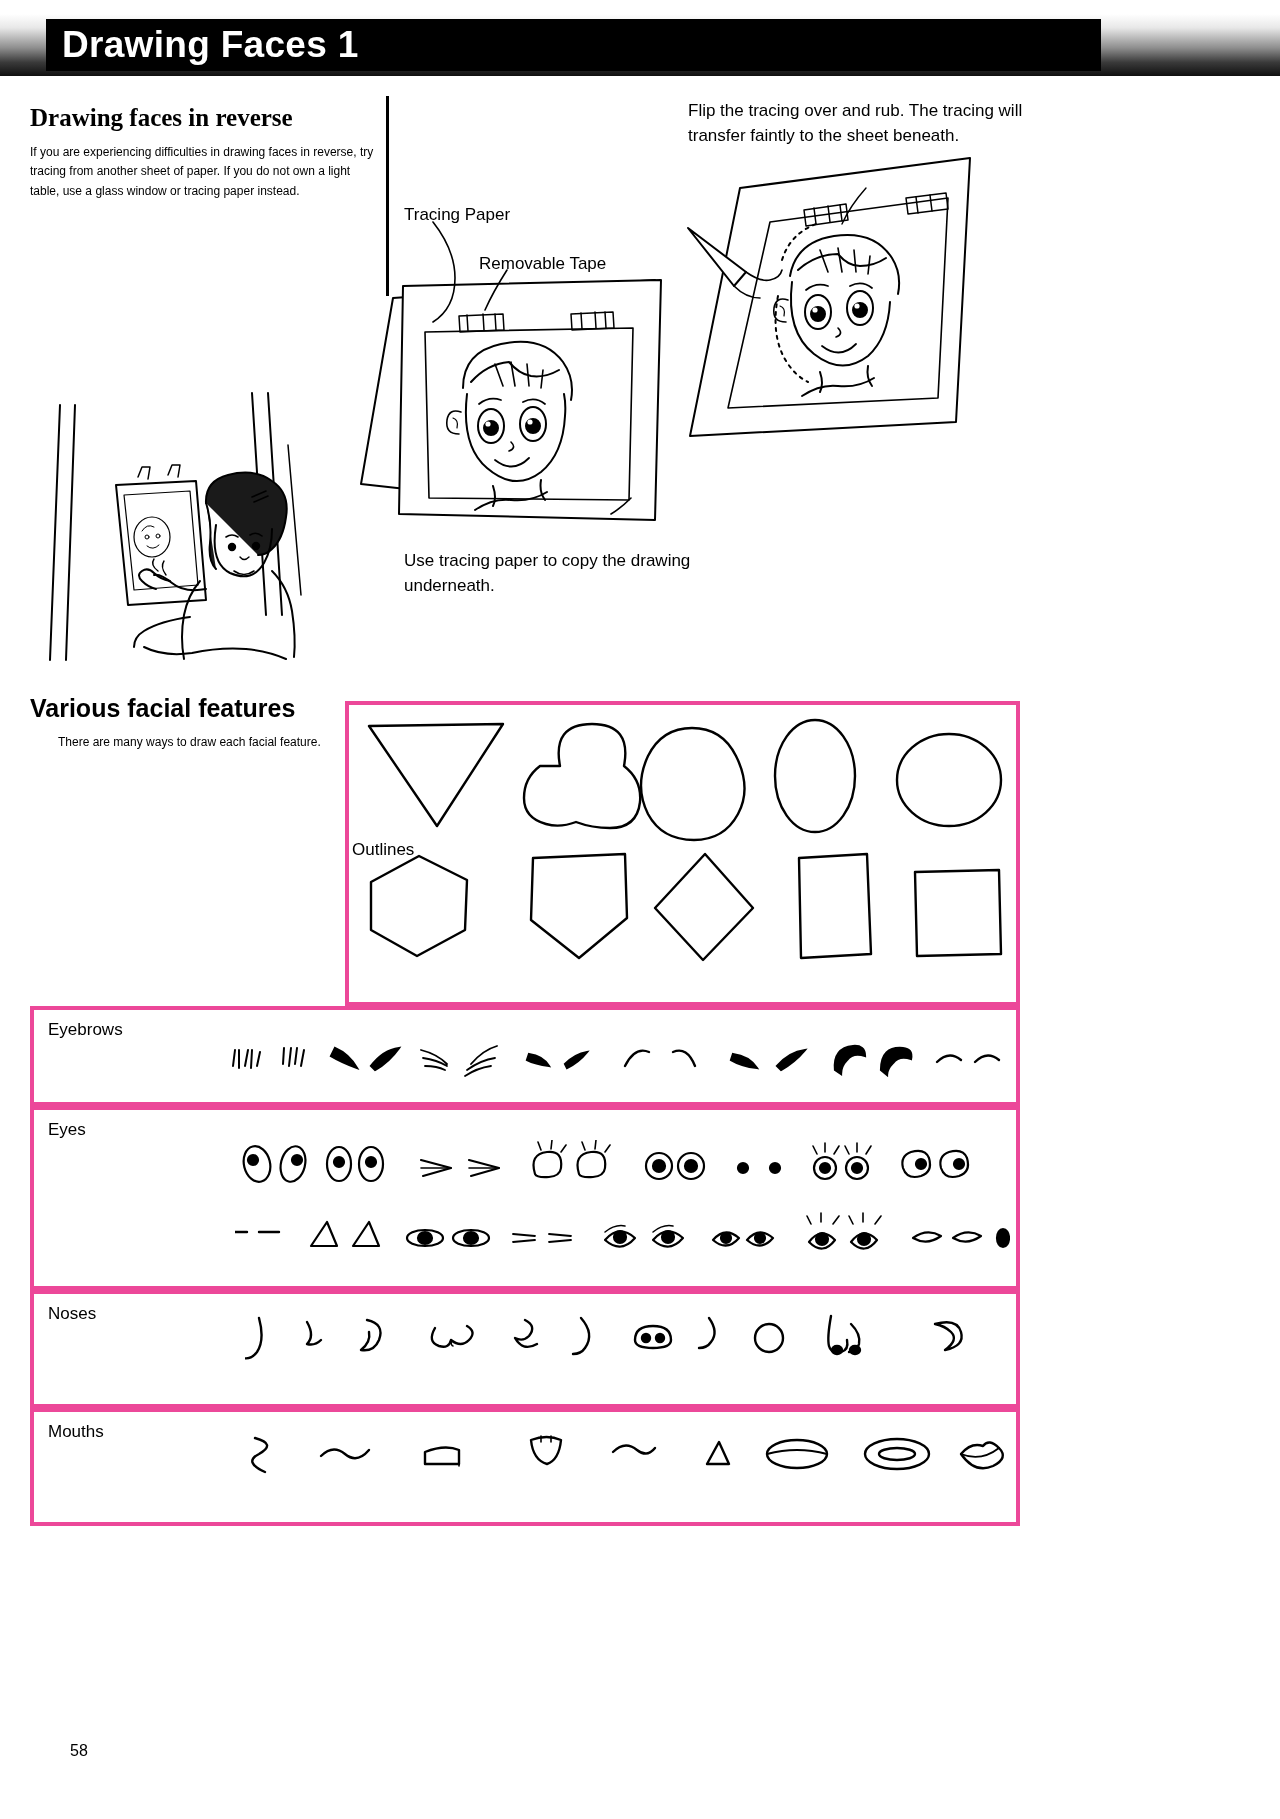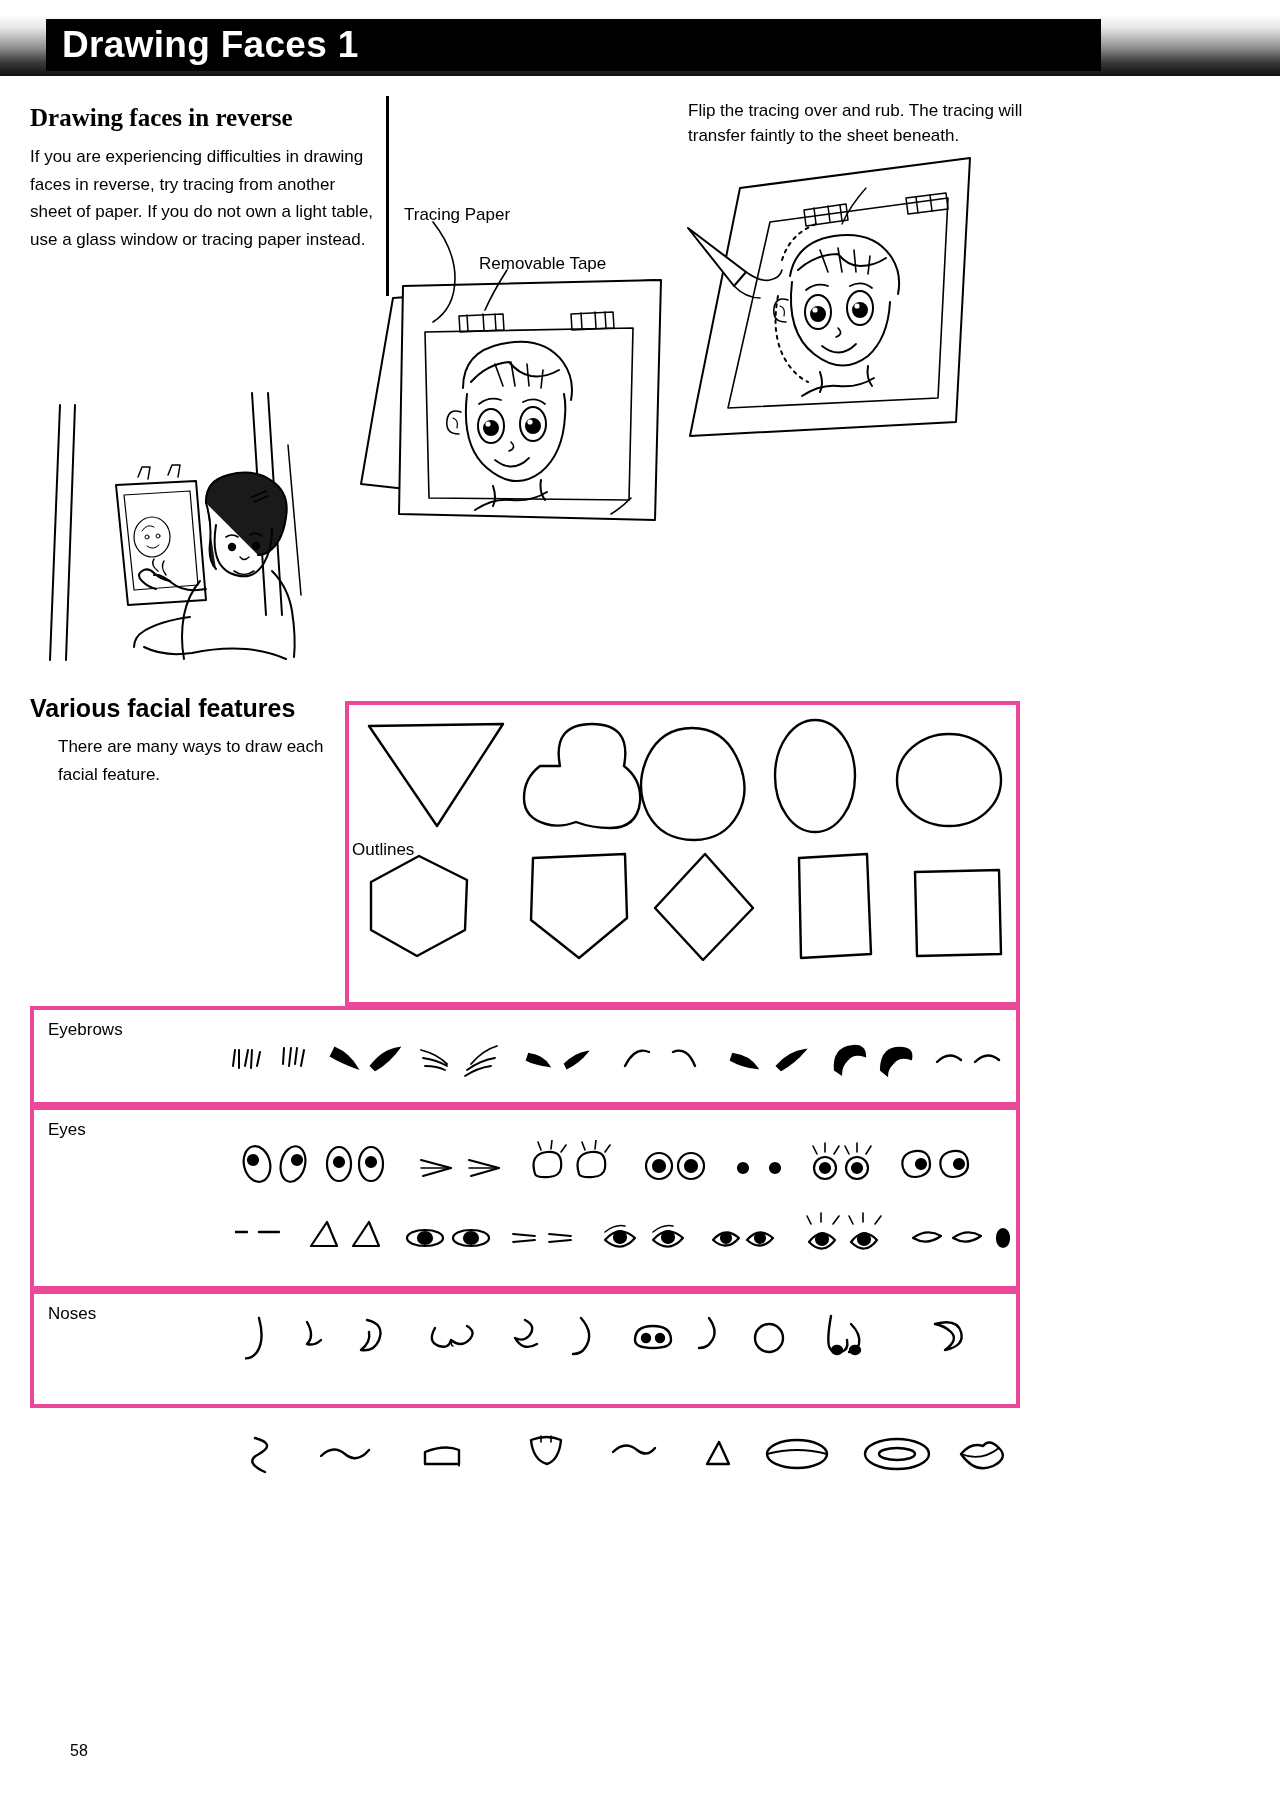--- a/index.html
+++ b/index.html
@@ -55,21 +55,21 @@
   }
 
   
   h2.section-title {
     margin: 0;
     font-size: 25px;
     font-weight: bold;
     font-family: "Liberation Sans", sans-serif;
   }
   .body-text {
-    font-size: 17px;
+    font-size: 12px;
     line-height: 1.62;
     font-family: "Liberation Sans", sans-serif;
   }
   .caption {
     font-size: 17px;
     line-height: 1.45;
     font-family: "Liberation Sans", sans-serif;
   }
 
   
@@ -139,20 +139,21 @@
   </div>
 
   <h2 class="section-title" id="sec1-title">Drawing faces in reverse</h2>
   <div class="body-text" id="sec1-body">If you are experiencing difficulties in drawing faces in reverse, try tracing from another sheet of paper. If you do not own a light table, use a glass window or tracing paper instead.</div>
 
   <div class="vrule"></div>
 
   <div class="caption" id="lbl-tracing-paper">Tracing Paper</div>
   <div class="caption" id="lbl-removable-tape">Removable Tape</div>
   <div class="caption" id="lbl-flip">Flip the tracing over and rub. The tracing will transfer faintly to the sheet beneath.</div>
+  <div class="caption" id="lbl-use-tracing">Use tracing paper to copy the drawing underneath.</div>
 
   <div class="art" style="left:20px; top:385px; width:330px; height:280px;">
     <svg width="330" height="280" viewBox="0 0 330 280" fill="none" stroke="#000" stroke-width="2" stroke-linecap="round" stroke-linejoin="round">
 
       <path d="M40 20 L30 275"></path>
       <path d="M55 20 L46 275"></path>
       <path d="M232 8 L246 230"></path>
       <path d="M248 8 L262 230"></path>
       <path d="M268 60 L281 210" stroke-width="1.5"></path>
 
@@ -467,20 +468,23 @@
       <path d="M464 8 q10 14 2 24 q-4 6 -12 6"></path>
       <ellipse cx="524" cy="28" rx="14" ry="14"></ellipse>
       <path d="M586 6 q-4 22 -2 30 q2 8 12 6 q8 -2 6 -12"></path>
       <path d="M606 14 q10 10 8 20 q-2 8 -10 8"></path>
       <ellipse cx="592" cy="40" rx="5" ry="4" fill="#000"></ellipse>
       <ellipse cx="610" cy="40" rx="5" ry="4" fill="#000"></ellipse>
       <path d="M690 14 q22 -6 26 8 q4 14 -16 18 q14 -10 6 -18 q-6 -6 -16 -8 Z"></path>
     </svg>
   </div>
 
+  <div class="box" id="box-mouths">
+    <span class="row-label">Mouths</span>
+  </div>
   <div class="art" style="left:245px; top:1428px; width:765px; height:80px;">
     <svg width="765" height="80" viewBox="0 0 765 80" fill="none" stroke="#000" stroke-width="2.4" stroke-linecap="round" stroke-linejoin="round">
       <path d="M10 10 q22 6 4 16 q-16 8 6 18"></path>
       <path d="M76 28 q12 -12 24 -2 q12 10 24 -4"></path>
       <path d="M180 24 q20 -8 34 -2 l0 14 l-34 0 Z"></path>
       <path d="M214 22 l0 16" stroke-width="1.6"></path>
       <path d="M286 12 q16 -6 30 0 q-2 20 -14 24 q-14 -4 -16 -24 Z"></path>
       <path d="M296 8 l0 6 M306 8 l0 6" stroke-width="1.6"></path>
       <path d="M368 24 q12 -12 24 -2 q10 8 18 -2"></path>
       <path d="M462 36 L474 14 L484 36 Z"></path>

